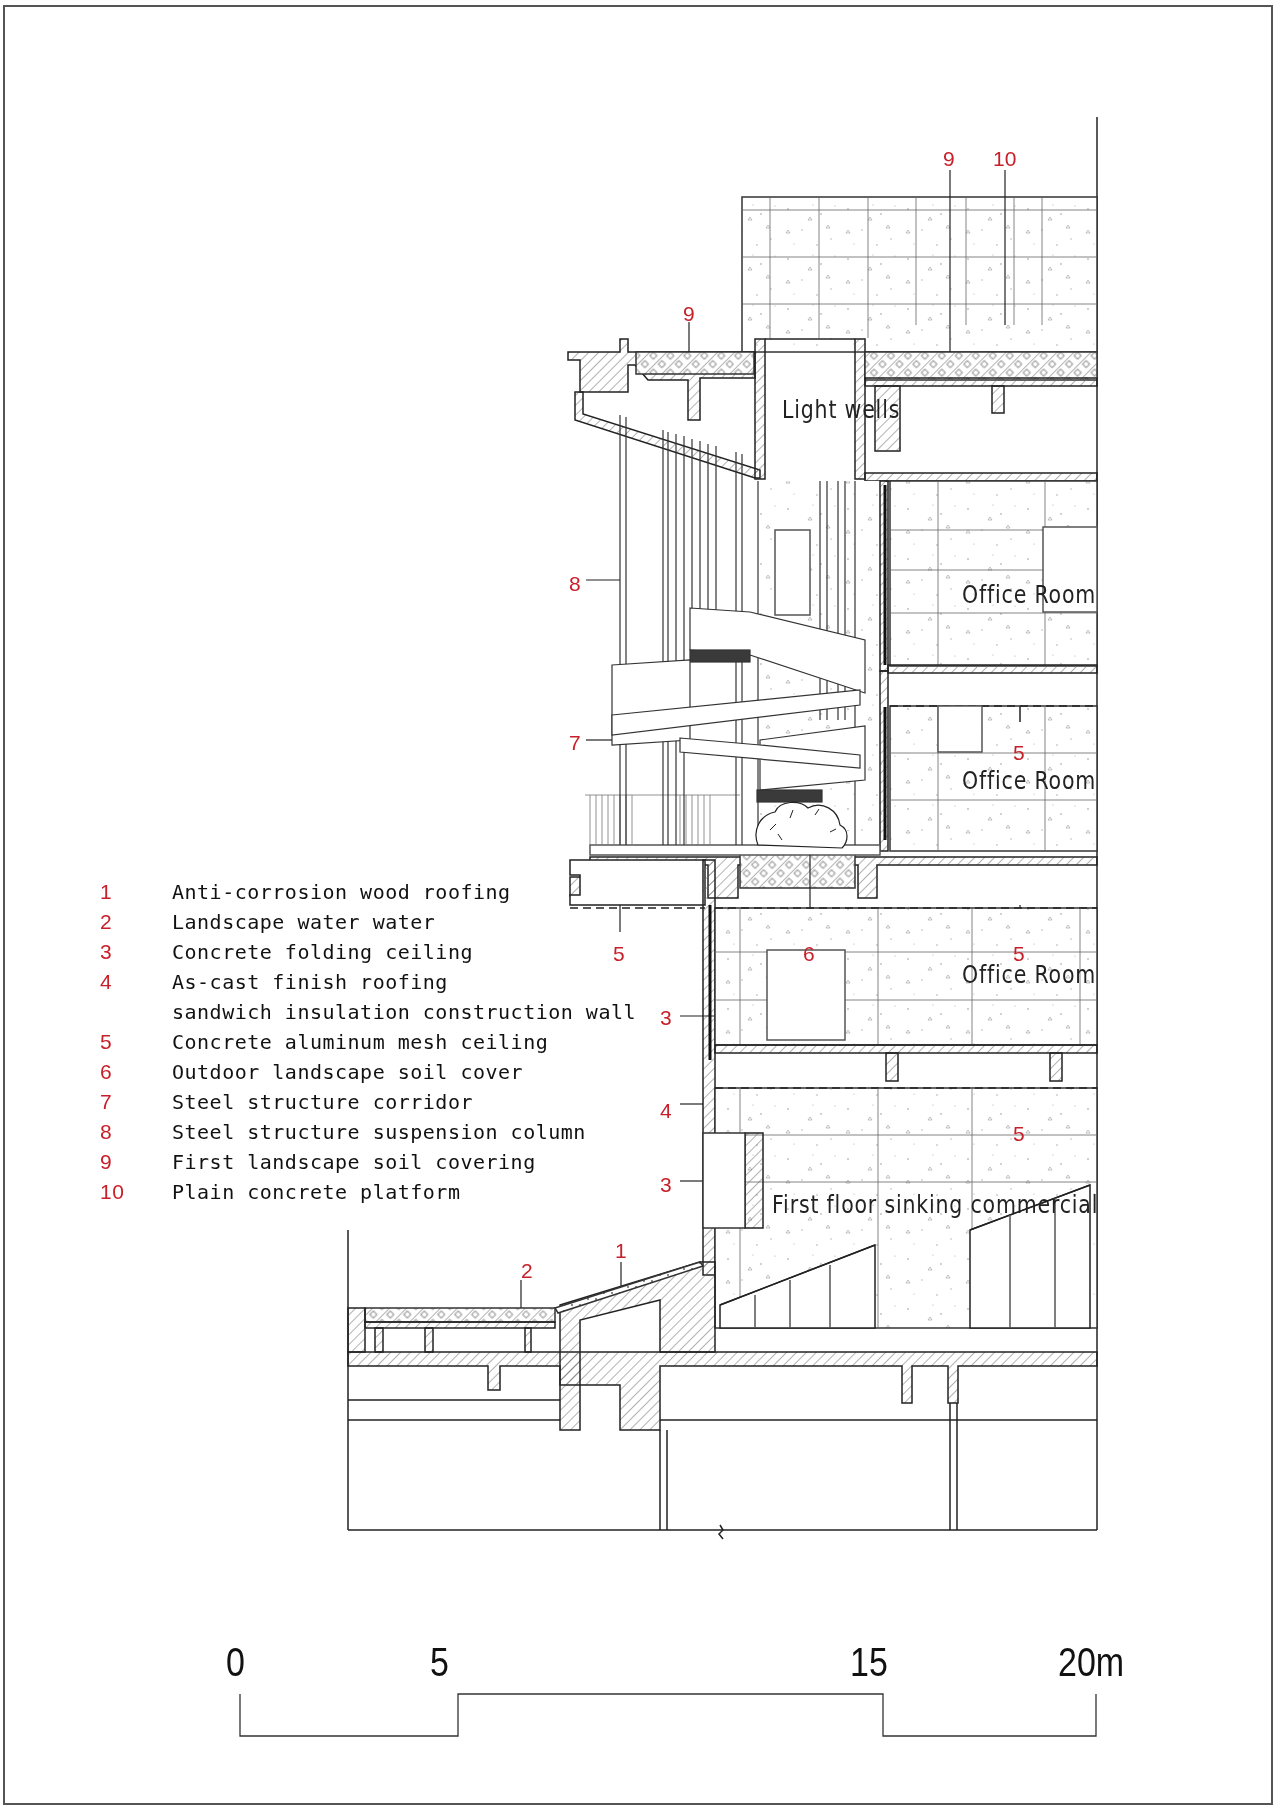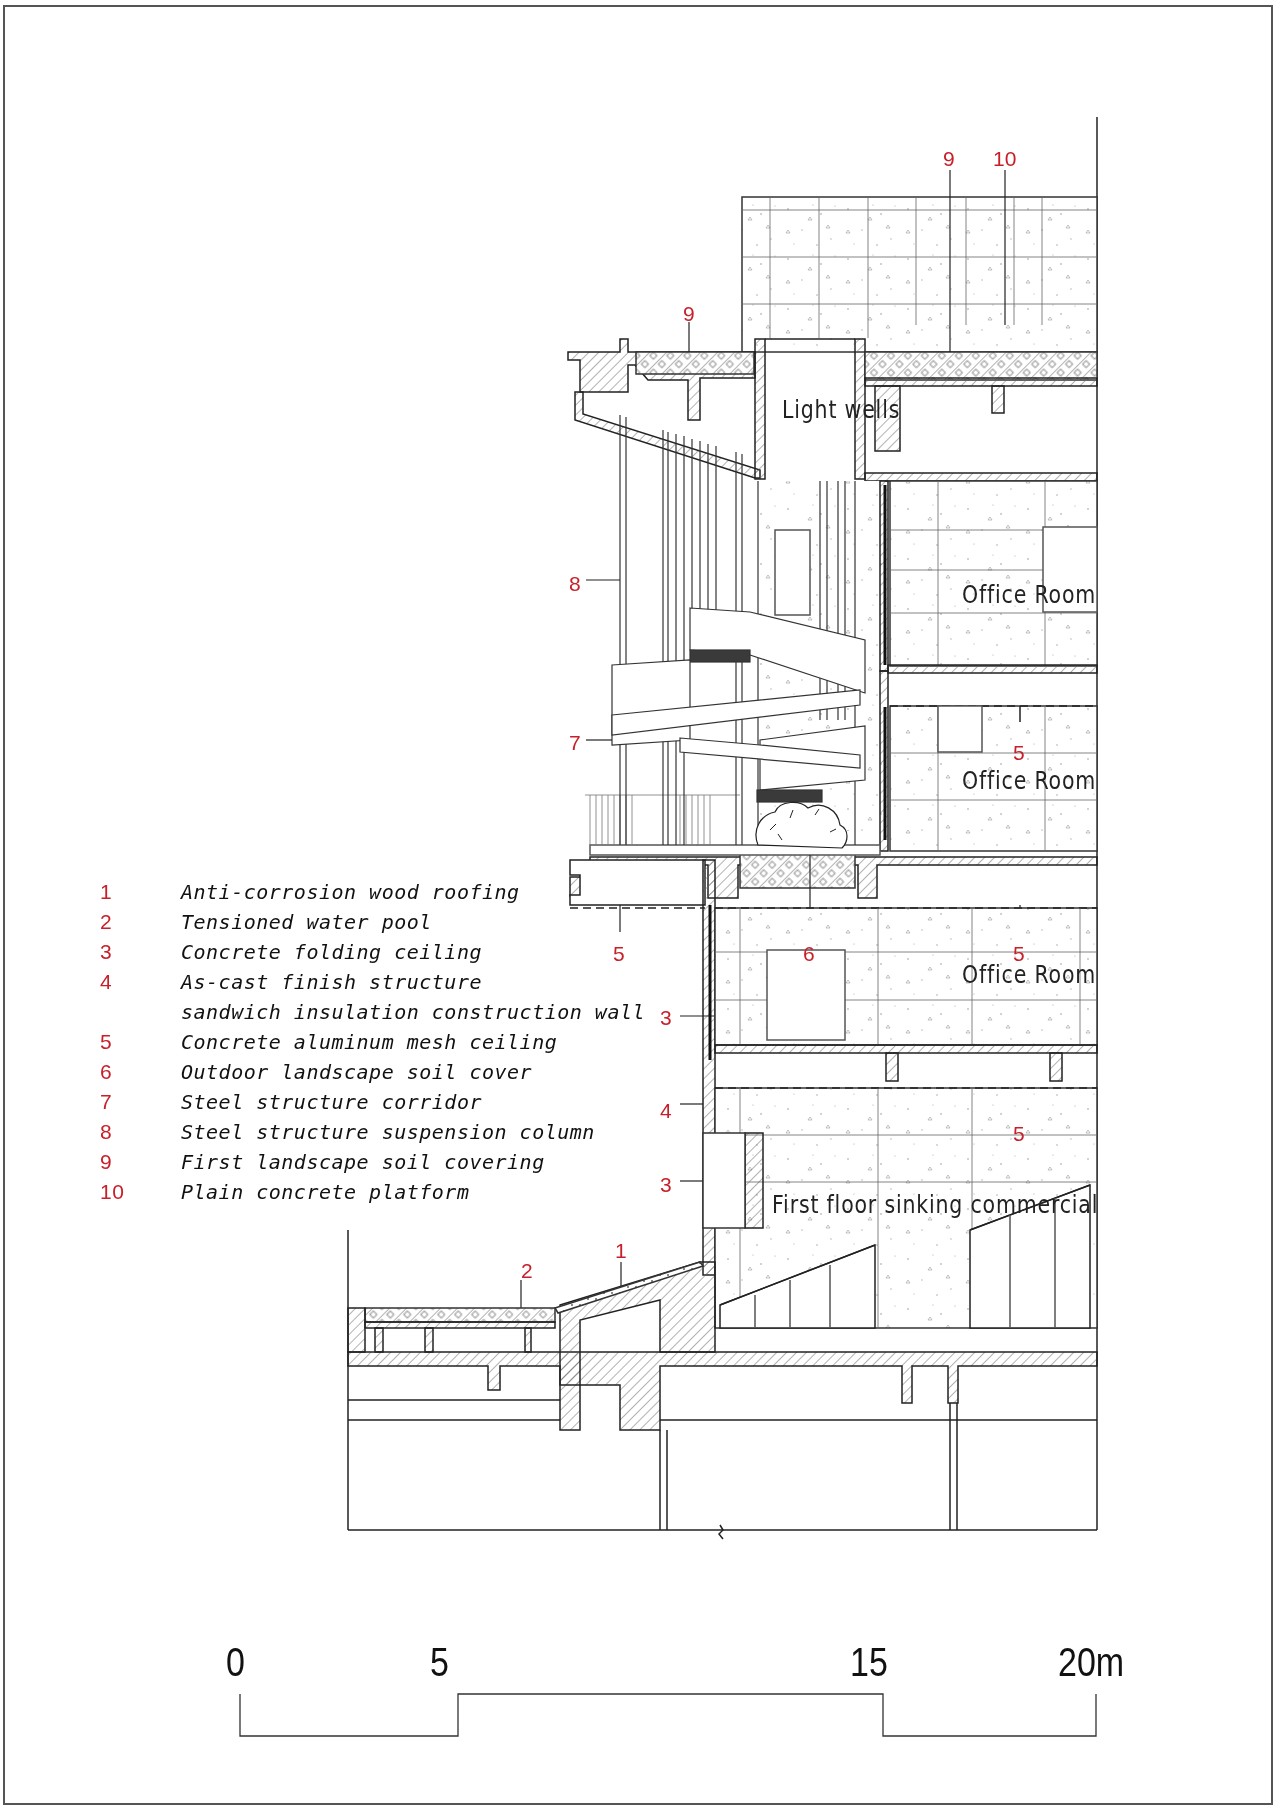--- a/index.html
+++ b/index.html
@@ -2,21 +2,21 @@
 <html><head>
 <meta charset="utf-8">
 <style>
   html, body { margin:0; padding:0; background:#ffffff; }
   body { width:1280px; height:1810px; position:relative; overflow:hidden; font-family:"DejaVu Sans Mono","Liberation Mono",monospace; }
   .frame { position:absolute; left:3px; top:5px; width:1270px; height:1800px; border:2px solid #555; box-sizing:border-box; }
   svg.drawing { position:absolute; left:0; top:0; }
   .legend { position:absolute; left:100px; top:880px; }
   .legend-row { position:absolute; left:0; height:30px; white-space:nowrap; font-size:20px; color:#111; letter-spacing:0.5px; }
   .legend-num { position:absolute; left:0; width:40px; color:#c8202a; font-family:"Liberation Sans",sans-serif; font-size:21px; }
-  .legend-text { position:absolute; left:81px;font-style:italic; }
+  .legend-text { position:absolute; left:72px; }
   .callout { position:absolute; color:#c8202a; font-family:"Liberation Sans",sans-serif; font-size:21px; line-height:1; }
   .room-label { position:absolute; font-family:"DejaVu Sans","Liberation Sans",sans-serif; font-size:25px; color:#222; transform:scaleX(0.82); transform-origin:left top; white-space:nowrap; letter-spacing:1px; }
   .scale-label { position:absolute; font-family:"Liberation Sans",sans-serif; font-size:40px; color:#111; transform:scaleX(0.85); transform-origin:left top; line-height:1; }
 </style>
 </head>
 <body>
 
 <div class="frame"></div>
 
 <svg class="drawing" width="1280" height="1810" viewBox="0 0 1280 1810" xmlns="http://www.w3.org/2000/svg">
@@ -271,29 +271,29 @@
 <div class="callout" style="left:615px;top:1240px;">1</div>
 <div class="callout" style="left:521px;top:1260px;">2</div>
 
 <div class="legend">
   <div class="legend-row" style="top:0px;">
     <span class="legend-num">1</span>
     <span class="legend-text">Anti-corrosion wood roofing</span>
   </div>
   <div class="legend-row" style="top:30px;">
     <span class="legend-num">2</span>
-    <span class="legend-text">Tensioned water pool</span>
+    <span class="legend-text">Landscape water water</span>
   </div>
   <div class="legend-row" style="top:60px;">
     <span class="legend-num">3</span>
     <span class="legend-text">Concrete folding ceiling</span>
   </div>
   <div class="legend-row" style="top:90px;">
     <span class="legend-num">4</span>
-    <span class="legend-text">As-cast finish structure</span>
+    <span class="legend-text">As-cast finish roofing</span>
   </div>
   <div class="legend-row" style="top:120px;">
     <span class="legend-num"></span>
     <span class="legend-text">sandwich insulation construction wall</span>
   </div>
   <div class="legend-row" style="top:150px;">
     <span class="legend-num">5</span>
     <span class="legend-text">Concrete aluminum mesh ceiling</span>
   </div>
   <div class="legend-row" style="top:180px;">

